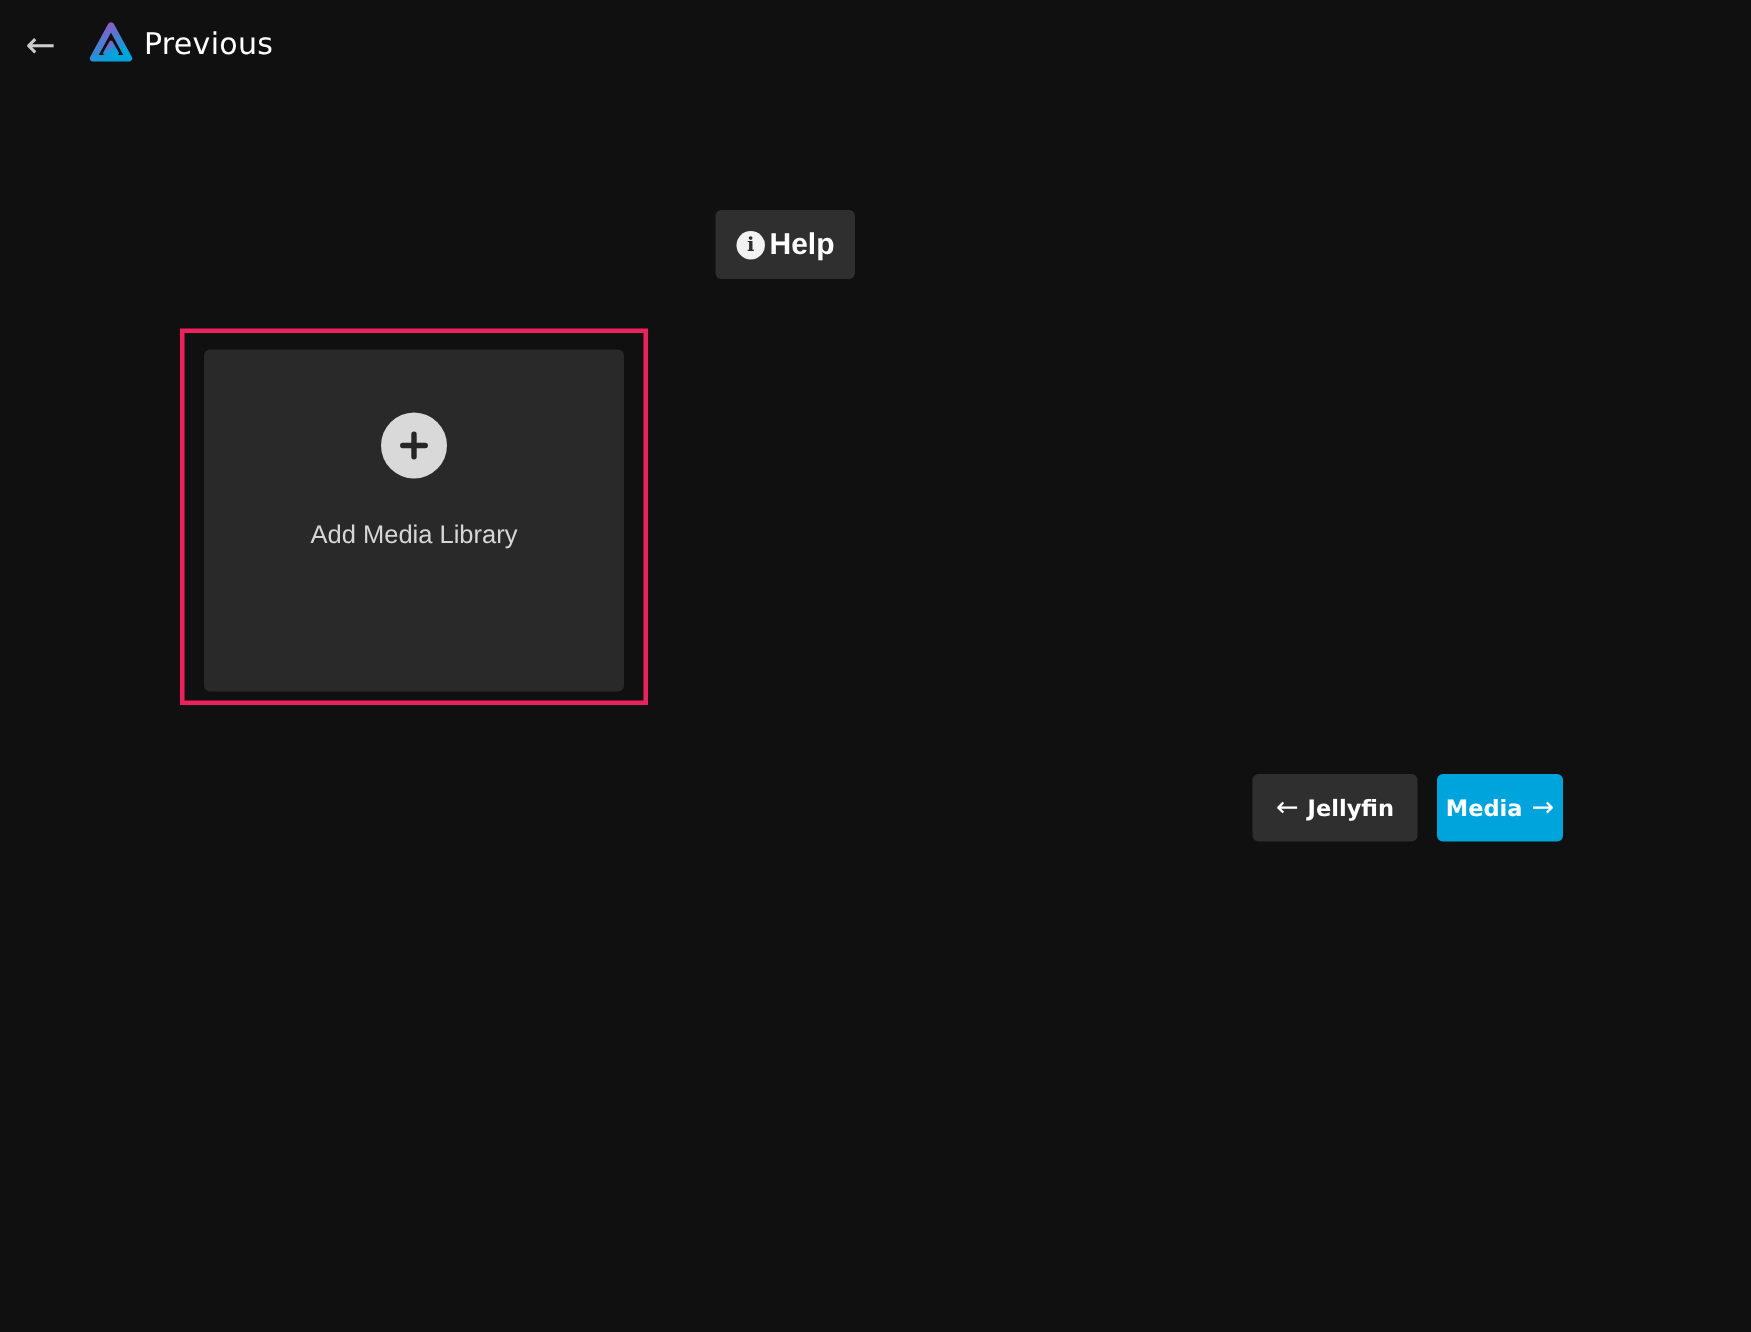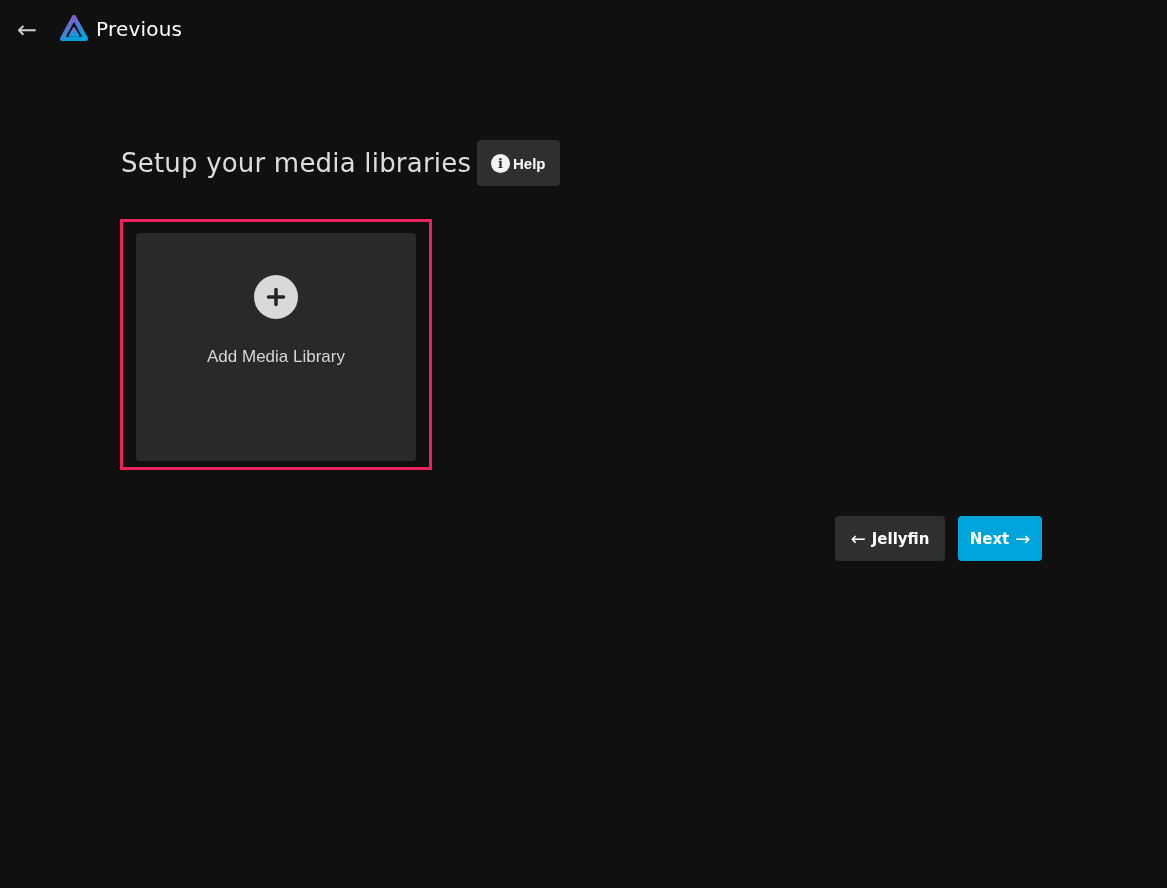--- a/index.html
+++ b/index.html
@@ -89,21 +89,21 @@
     background: #f2f2f2;
     color: #2b2b2b;
     font-size: 13px;
     font-weight: 700;
     display: flex;
     align-items: center;
     justify-content: center;
     font-family: "DejaVu Serif", serif;
   }
   .help-label {
-    font-size: 15px;
+    font-size: 20px;
     font-weight: 700;
   }
 
   
   .card-focus-ring {
     position: absolute;
     left: 120px; top: 219px;
     width: 312px; height: 251px;
     border: 3px solid var(--focus-outline-pink);
   }
@@ -187,21 +187,20 @@
             <stop offset="1" stop-color="#00a4dc"></stop>
           </linearGradient>
         </defs>
         <path d="M50 15 L85 79 L15 79 Z" fill="none" stroke="url(#jfgrad)" stroke-width="13" stroke-linejoin="round"></path>
         <path d="M50 48 L62 69 L38 69 Z" fill="url(#jfgrad)" stroke="url(#jfgrad)" stroke-width="7" stroke-linejoin="round"></path>
       </svg>
     </span>
     <span class="app-title">Previous</span>
   </div>
 
-  <h1 class="page-title">Setup your media libraries</h1>
   <button class="help-btn">
     <span class="info-icon">i</span>
     <span class="help-label">Help</span>
   </button>
 
   <div class="card-focus-ring">
     <button class="add-card">
       <span class="plus-circle">
         <svg width="24" height="24" viewBox="0 0 24 24" aria-hidden="true">
           <path d="M12 4.5 V19.5 M4.5 12 H19.5" stroke="#262626" stroke-width="3.6" stroke-linecap="round"></path>
@@ -209,17 +208,17 @@
       </span>
       <span class="add-card-label">Add Media Library</span>
     </button>
   </div>
 
   <button class="nav-btn prev-btn">
     <span class="btn-arrow">←</span>
     <span>Jellyfin</span>
   </button>
   <button class="nav-btn next-btn">
-    <span>Next</span>
+    <span>Media</span>
     <span class="btn-arrow">→</span>
   </button>
 
 </div>
 
 </body></html>

